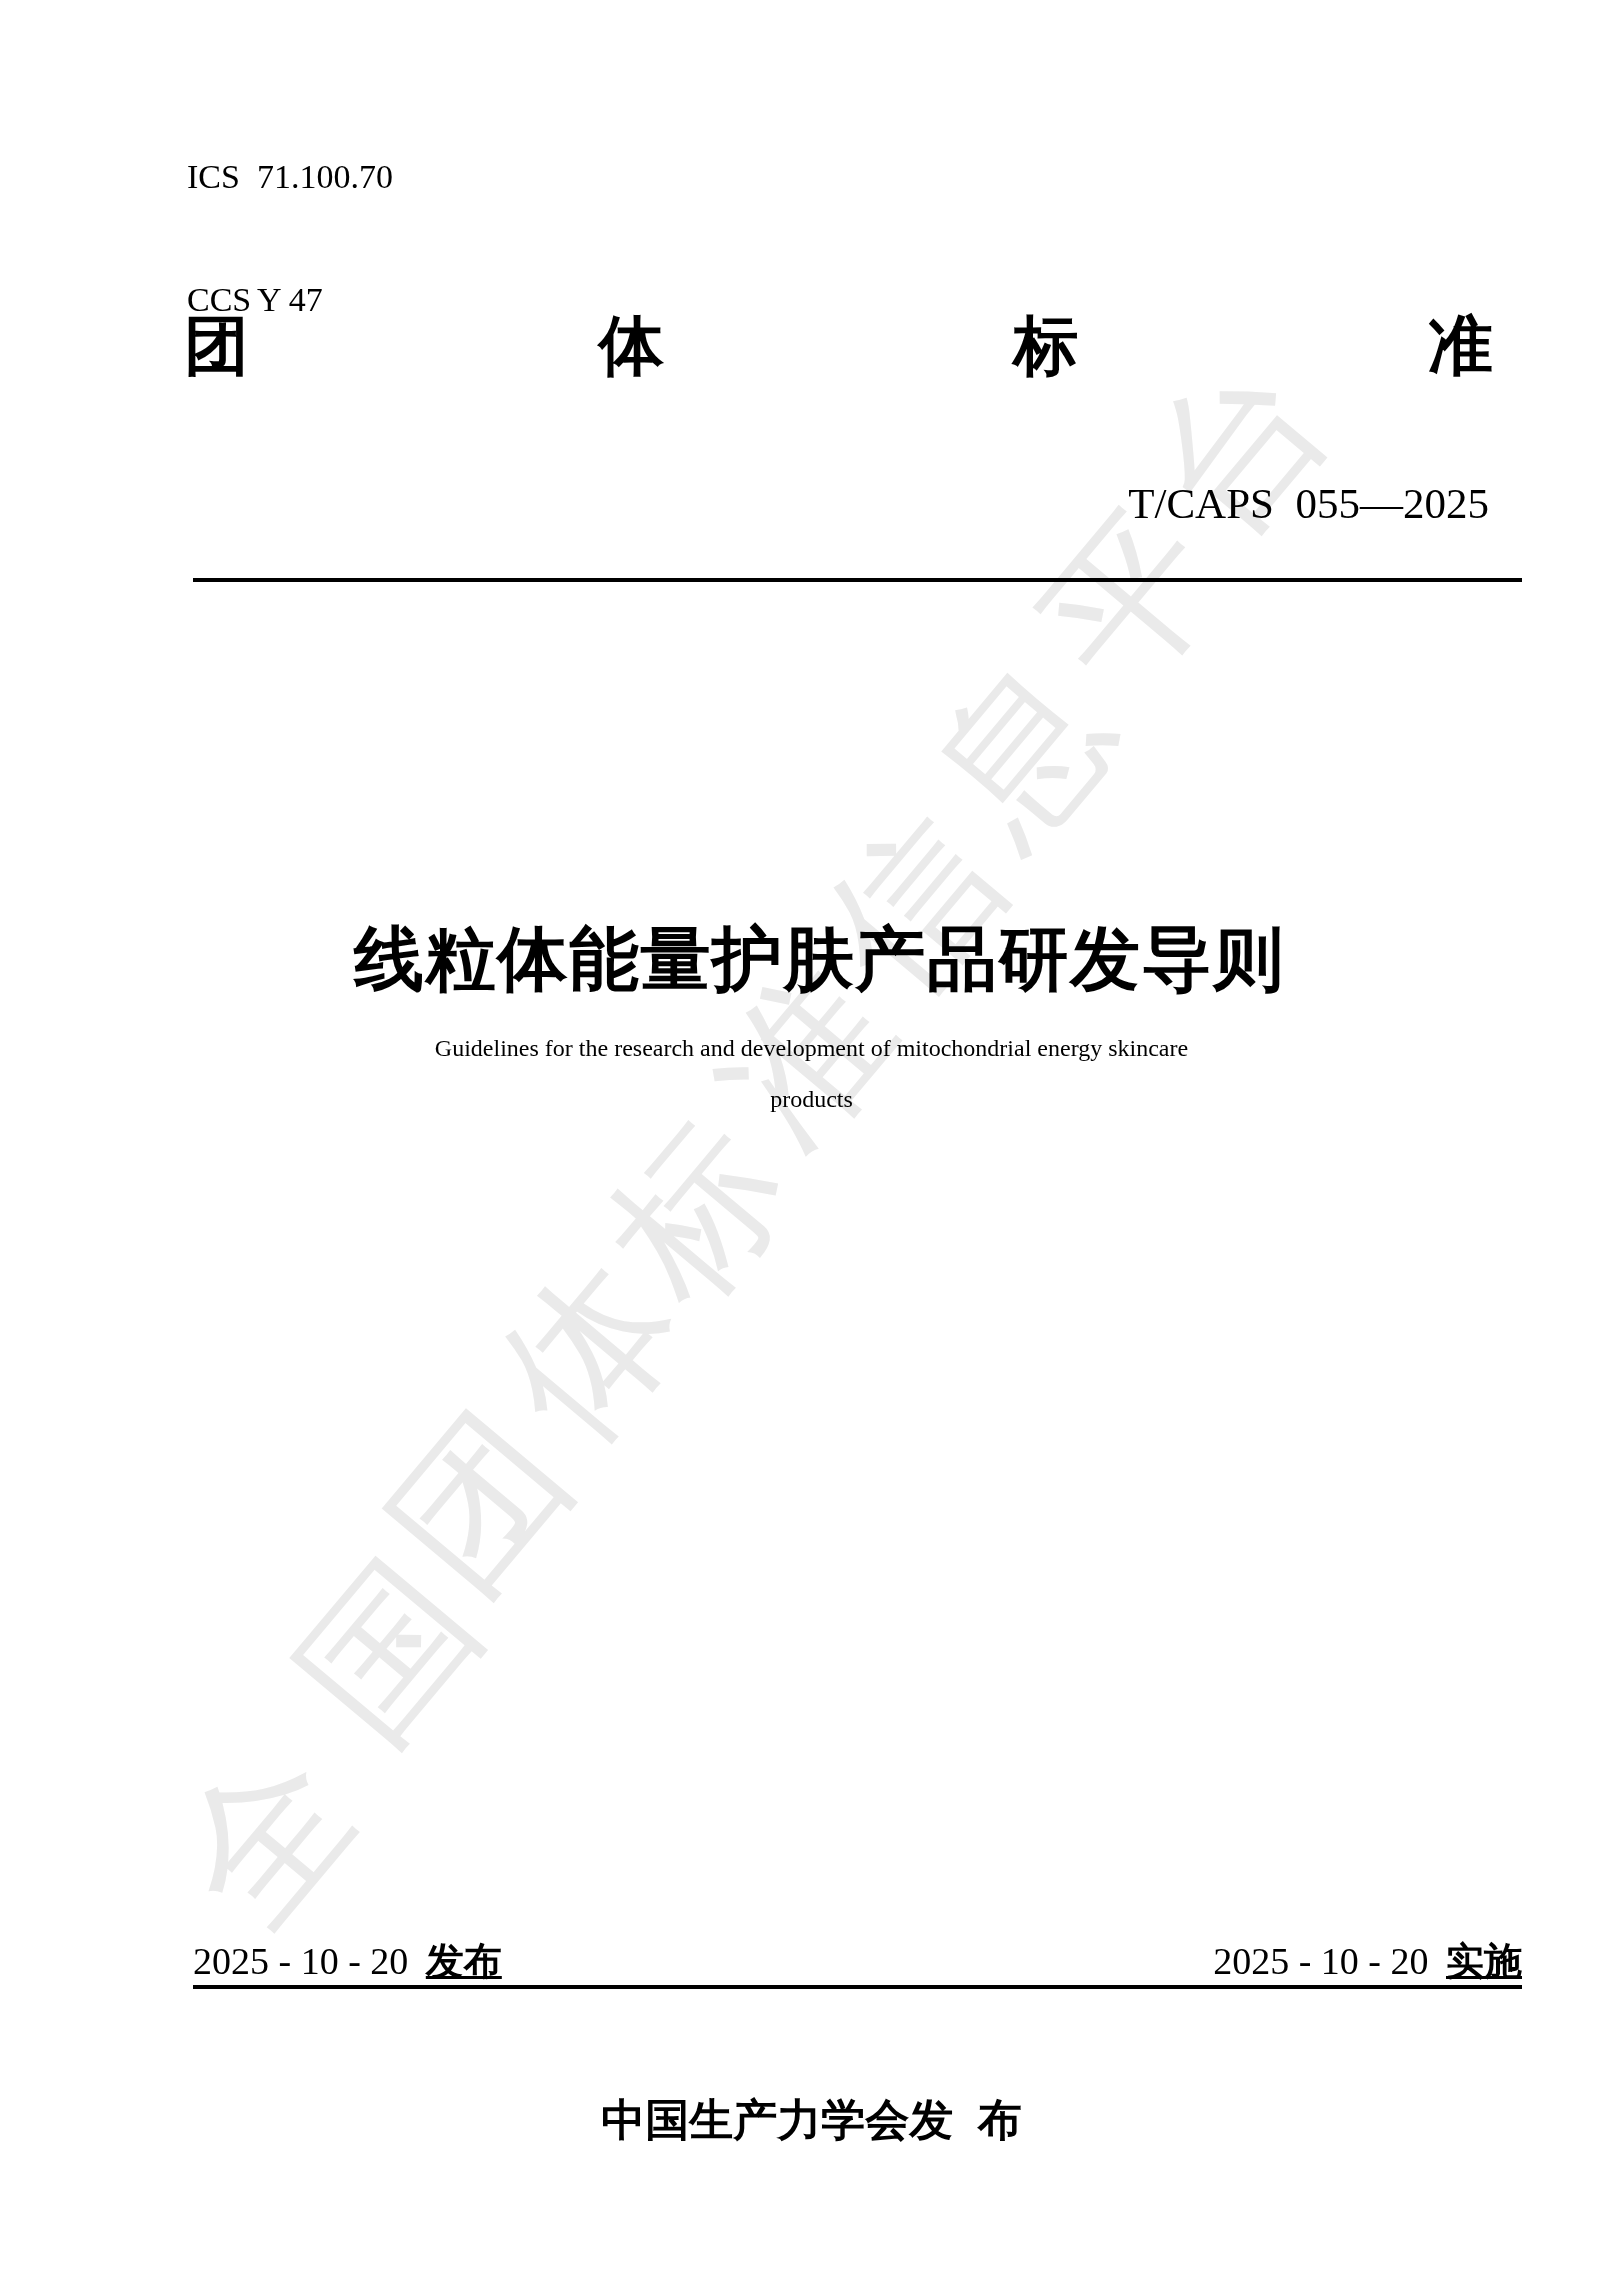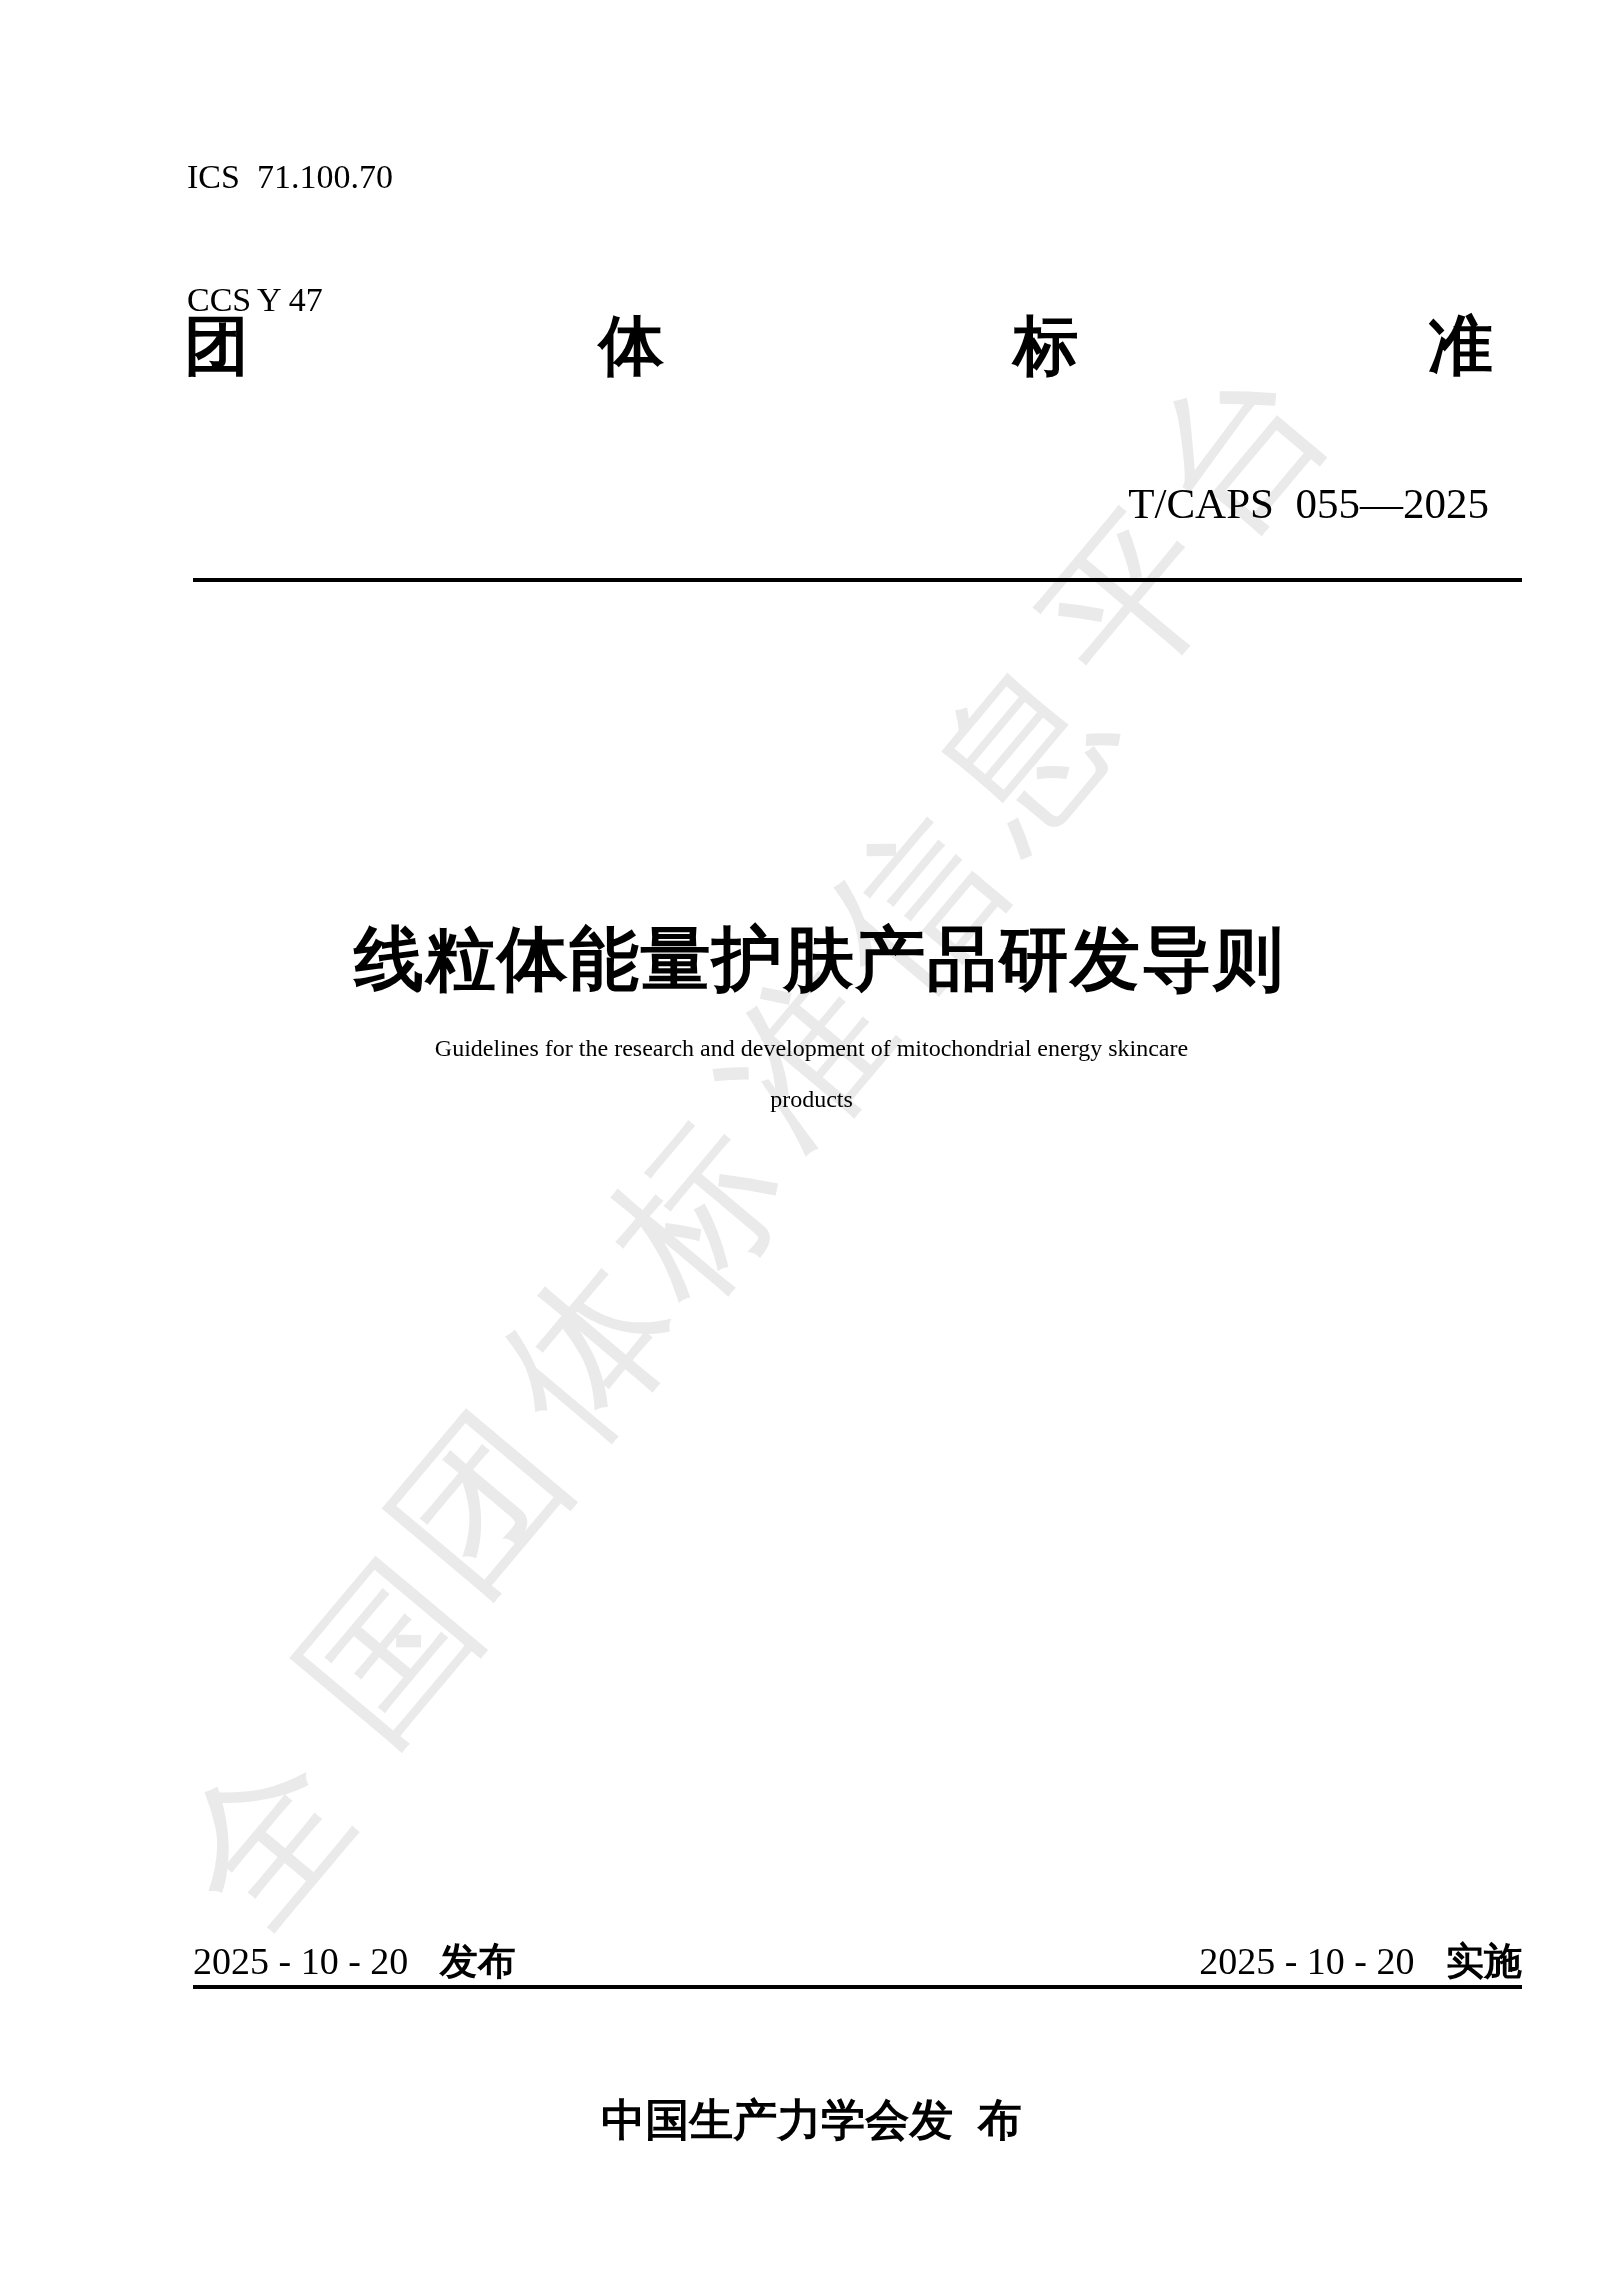--- a/index.html
+++ b/index.html
@@ -84,21 +84,22 @@
     position: absolute;
     top: 1940px;
     font-size: 38px; line-height: 43px;
     white-space: pre;
   }
   .date-left  { left: 193px; }
   .date-right { right: 101px; }
   .date-line .cjk {
     font-family: "Liberation Sans", "DejaVu Sans", sans-serif;
     font-weight: 700;
-    margin-left: 22px;
+    margin-left: 8px;
+    text-decoration: underline;
   }
 
   .publisher-line {
     position: absolute;
     left: 0; top: 2096px; width: 100%;
     text-align: center;
     font-family: "Liberation Sans", "DejaVu Sans", sans-serif;
     font-weight: 700;
     font-size: 44px; line-height: 1.1;
     white-space: pre;

